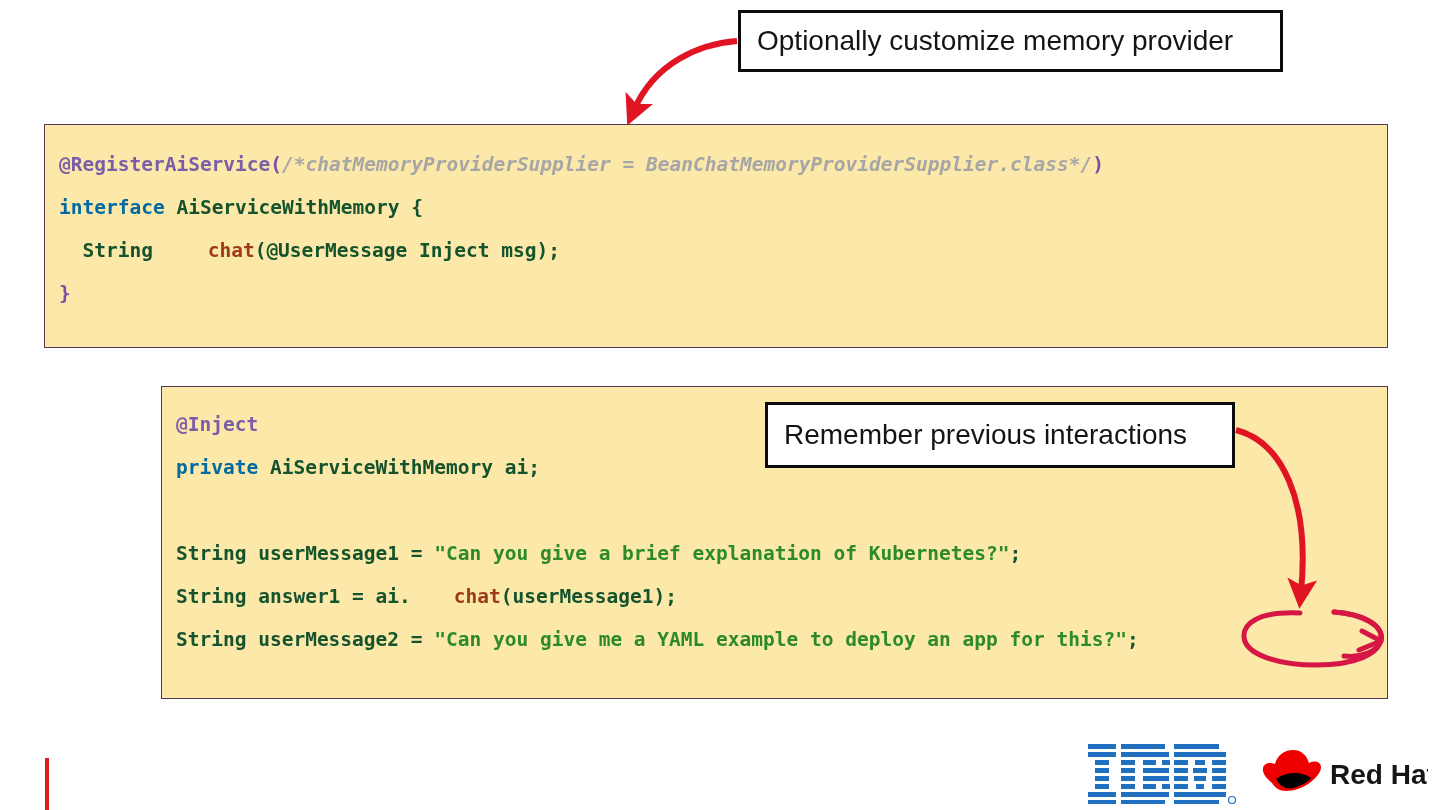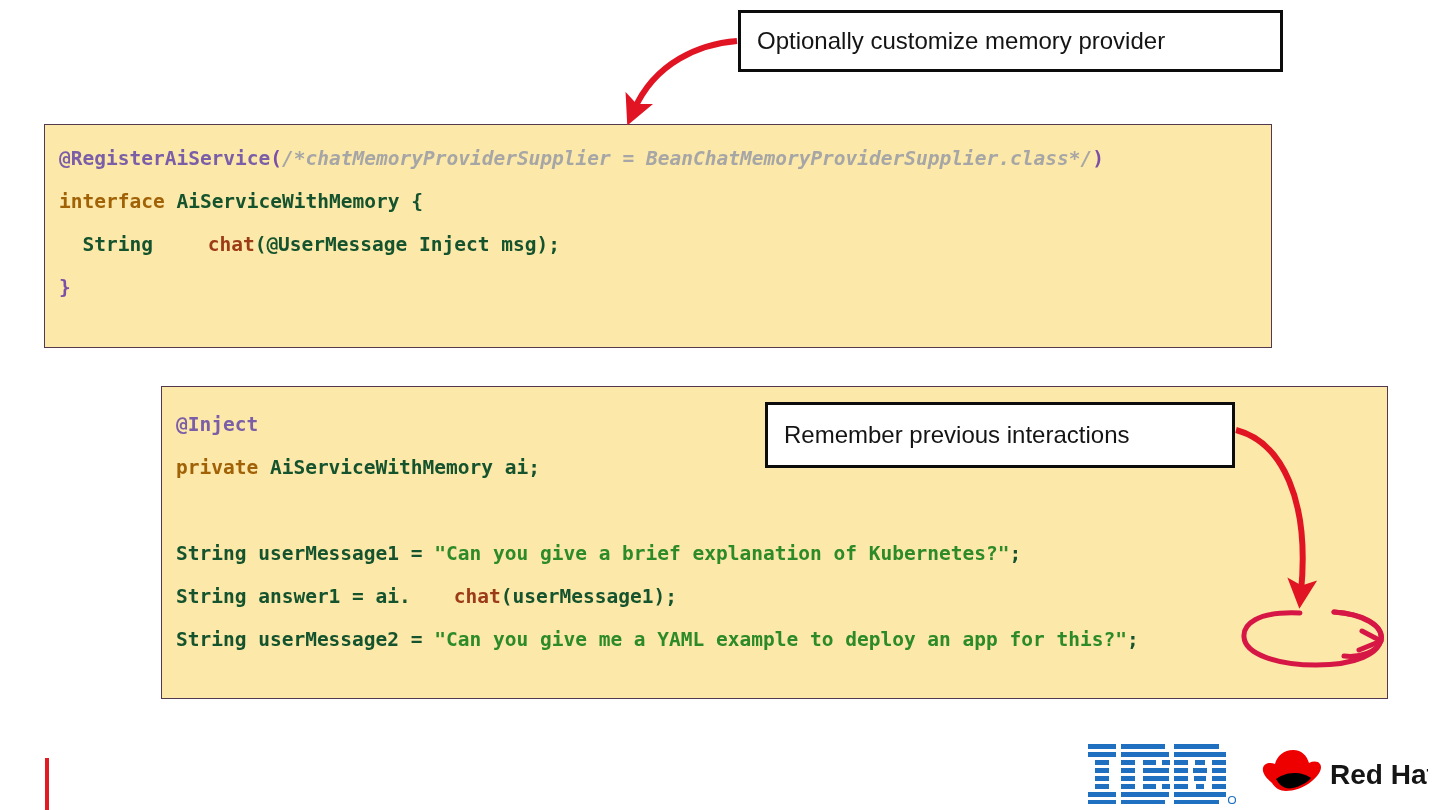--- a/index.html
+++ b/index.html
@@ -24,49 +24,49 @@
     border: 1.5px solid #53384f;
     font-family: "DejaVu Sans Mono", "Liberation Mono", monospace;
     font-weight: bold;
     font-size: 19.5px;
     line-height: 1;
     white-space: nowrap;
     overflow: visible;
   }
   #code-block-1 {
     left: 44px; top: 124px;
-    width: 1228px; height: 224px;
-    padding: 12px 0 0 14px;
+    width: 1344px; height: 224px;
+    padding: 18px 0 0 14px;
   }
   #code-block-2 {
     left: 161px; top: 386px;
     width: 1227px; height: 313px;
     padding: 16px 4px 0 14px;
   }
   .code-line {
     height: 43px;
     line-height: 43px;
     white-space: pre;
   }
   .c-annot    { color: #7b5ea8; }
-  .c-keyword  { color: #a16207; }
+  .c-keyword  { color: #0369a1; }
   .c-type     { color: #14532d; }
   .c-method   { color: #9c3b18; margin-left: 43px; }
   .c-string   { color: #2d8a28; }
   .c-comment  { color: #a6a6a6; font-style: italic; }
   .c-plain    { color: #7b4ea8; }
 
   
   .callout {
     position: absolute;
     background: #ffffff;
     border: 3px solid #0c0c0c;
     color: #141414;
     font-family: "Liberation Sans", sans-serif;
-    font-size: 24px;
+    font-size: 28px;
     line-height: 1.15;
     display: flex;
     align-items: center;
     padding: 0 16px;
     z-index: 6;
   }
   #callout-memory-provider { left: 738px; top: 10px;  width: 545px; height: 62px; }
   #callout-remember        { left: 765px; top: 402px; width: 470px; height: 66px; }
 
   

